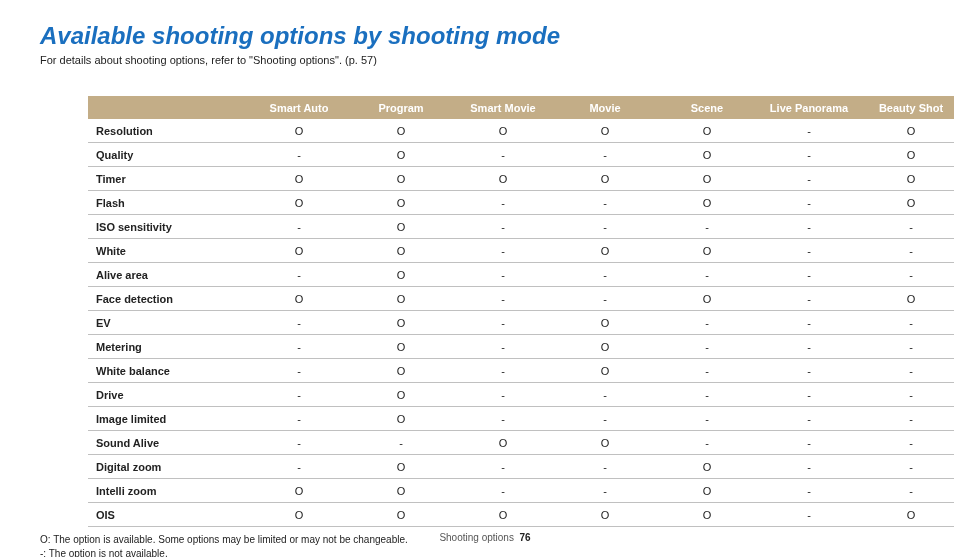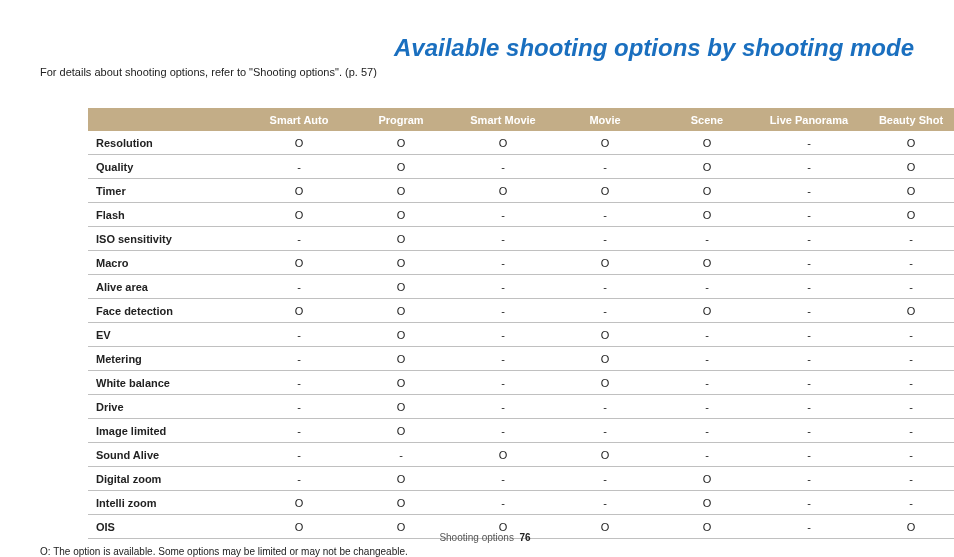--- a/index.html
+++ b/index.html
@@ -1,17 +1,17 @@
 <!DOCTYPE html>
 <html><head>
 <meta charset="utf-8">
 <style>
   html,body{margin:0;padding:0;background:#fff;font-family:"Segoe UI",Arial,sans-serif;color:#222;}
   .page{box-sizing:border-box;width:954px;height:557px;padding:22px 40px 0 40px;position:relative;}
-  h1{margin:12px 0 4px 0;color:#1a6fbf;font-weight:700;font-style:italic;font-size:24px;text-align:right;}
+  h1{margin:0 0 4px 0;color:#1a6fbf;font-weight:700;font-style:italic;font-size:24px;}
   .subtitle{font-size:11px;color:#222;margin-bottom:30px;}
   table{border-collapse:collapse;width:100%;table-layout:fixed;font-size:11px;margin-left:48px;}
   th,td{padding:2px 4px;height:19px;border-bottom:1px solid #c0c0c0;}
   th.rowhead,td.rowhead{width:160px;text-align:left;font-weight:600;padding-left:8px;}
   thead th{background:#c3ad87;color:#fff;font-weight:600;text-align:center;border-bottom:none;}
   thead th.rowhead{background:#c3ad87;}
   tbody td{text-align:center;}
   tbody tr:first-child td{border-top:none;}
   .notes{margin-top:6px;font-size:10px;line-height:1.4;color:#222;}
   .footer{position:absolute;left:0;right:0;bottom:14px;text-align:center;font-size:10px;color:#555;padding-left:16px;}
@@ -91,21 +91,21 @@
           <td class="rowhead">ISO sensitivity</td>
           <td>-</td>
           <td>O</td>
           <td>-</td>
           <td>-</td>
           <td>-</td>
           <td>-</td>
           <td>-</td>
         </tr>
         <tr>
-          <td class="rowhead">Macro</td>
+          <td class="rowhead">White</td>
           <td>O</td>
           <td>O</td>
           <td>-</td>
           <td>O</td>
           <td>O</td>
           <td>-</td>
           <td>-</td>
         </tr>
         <tr>
           <td class="rowhead">Alive area</td>

